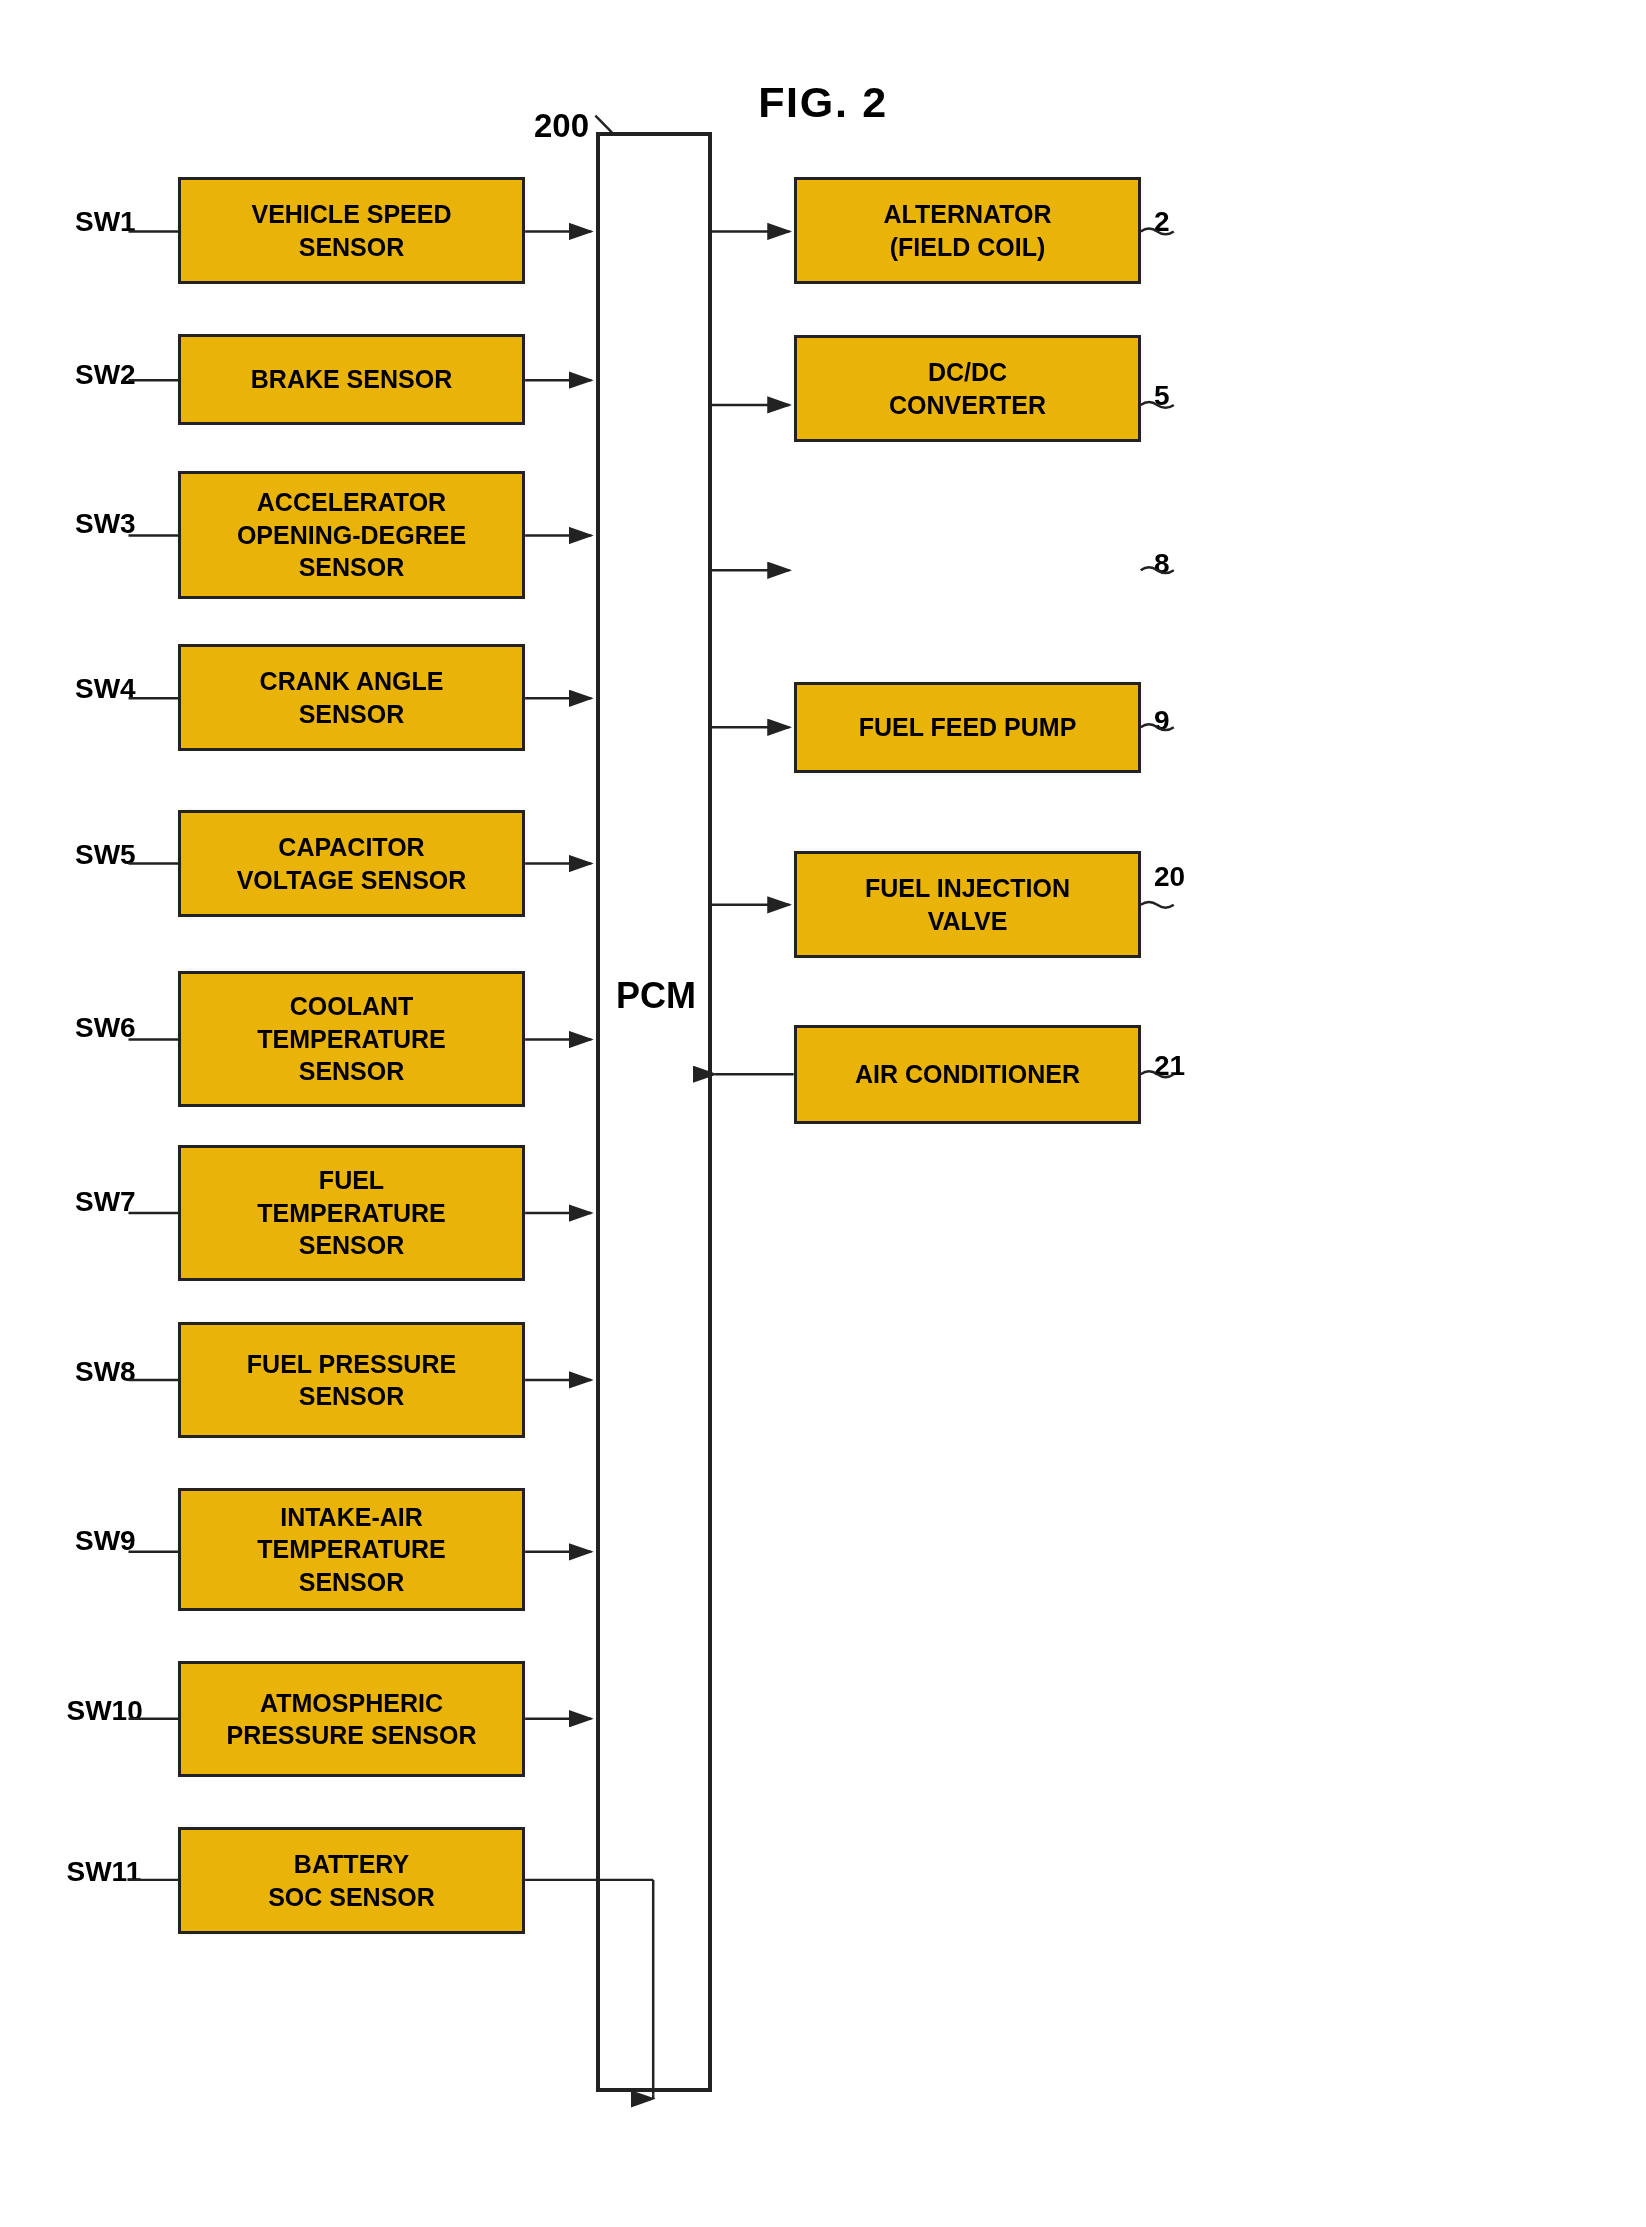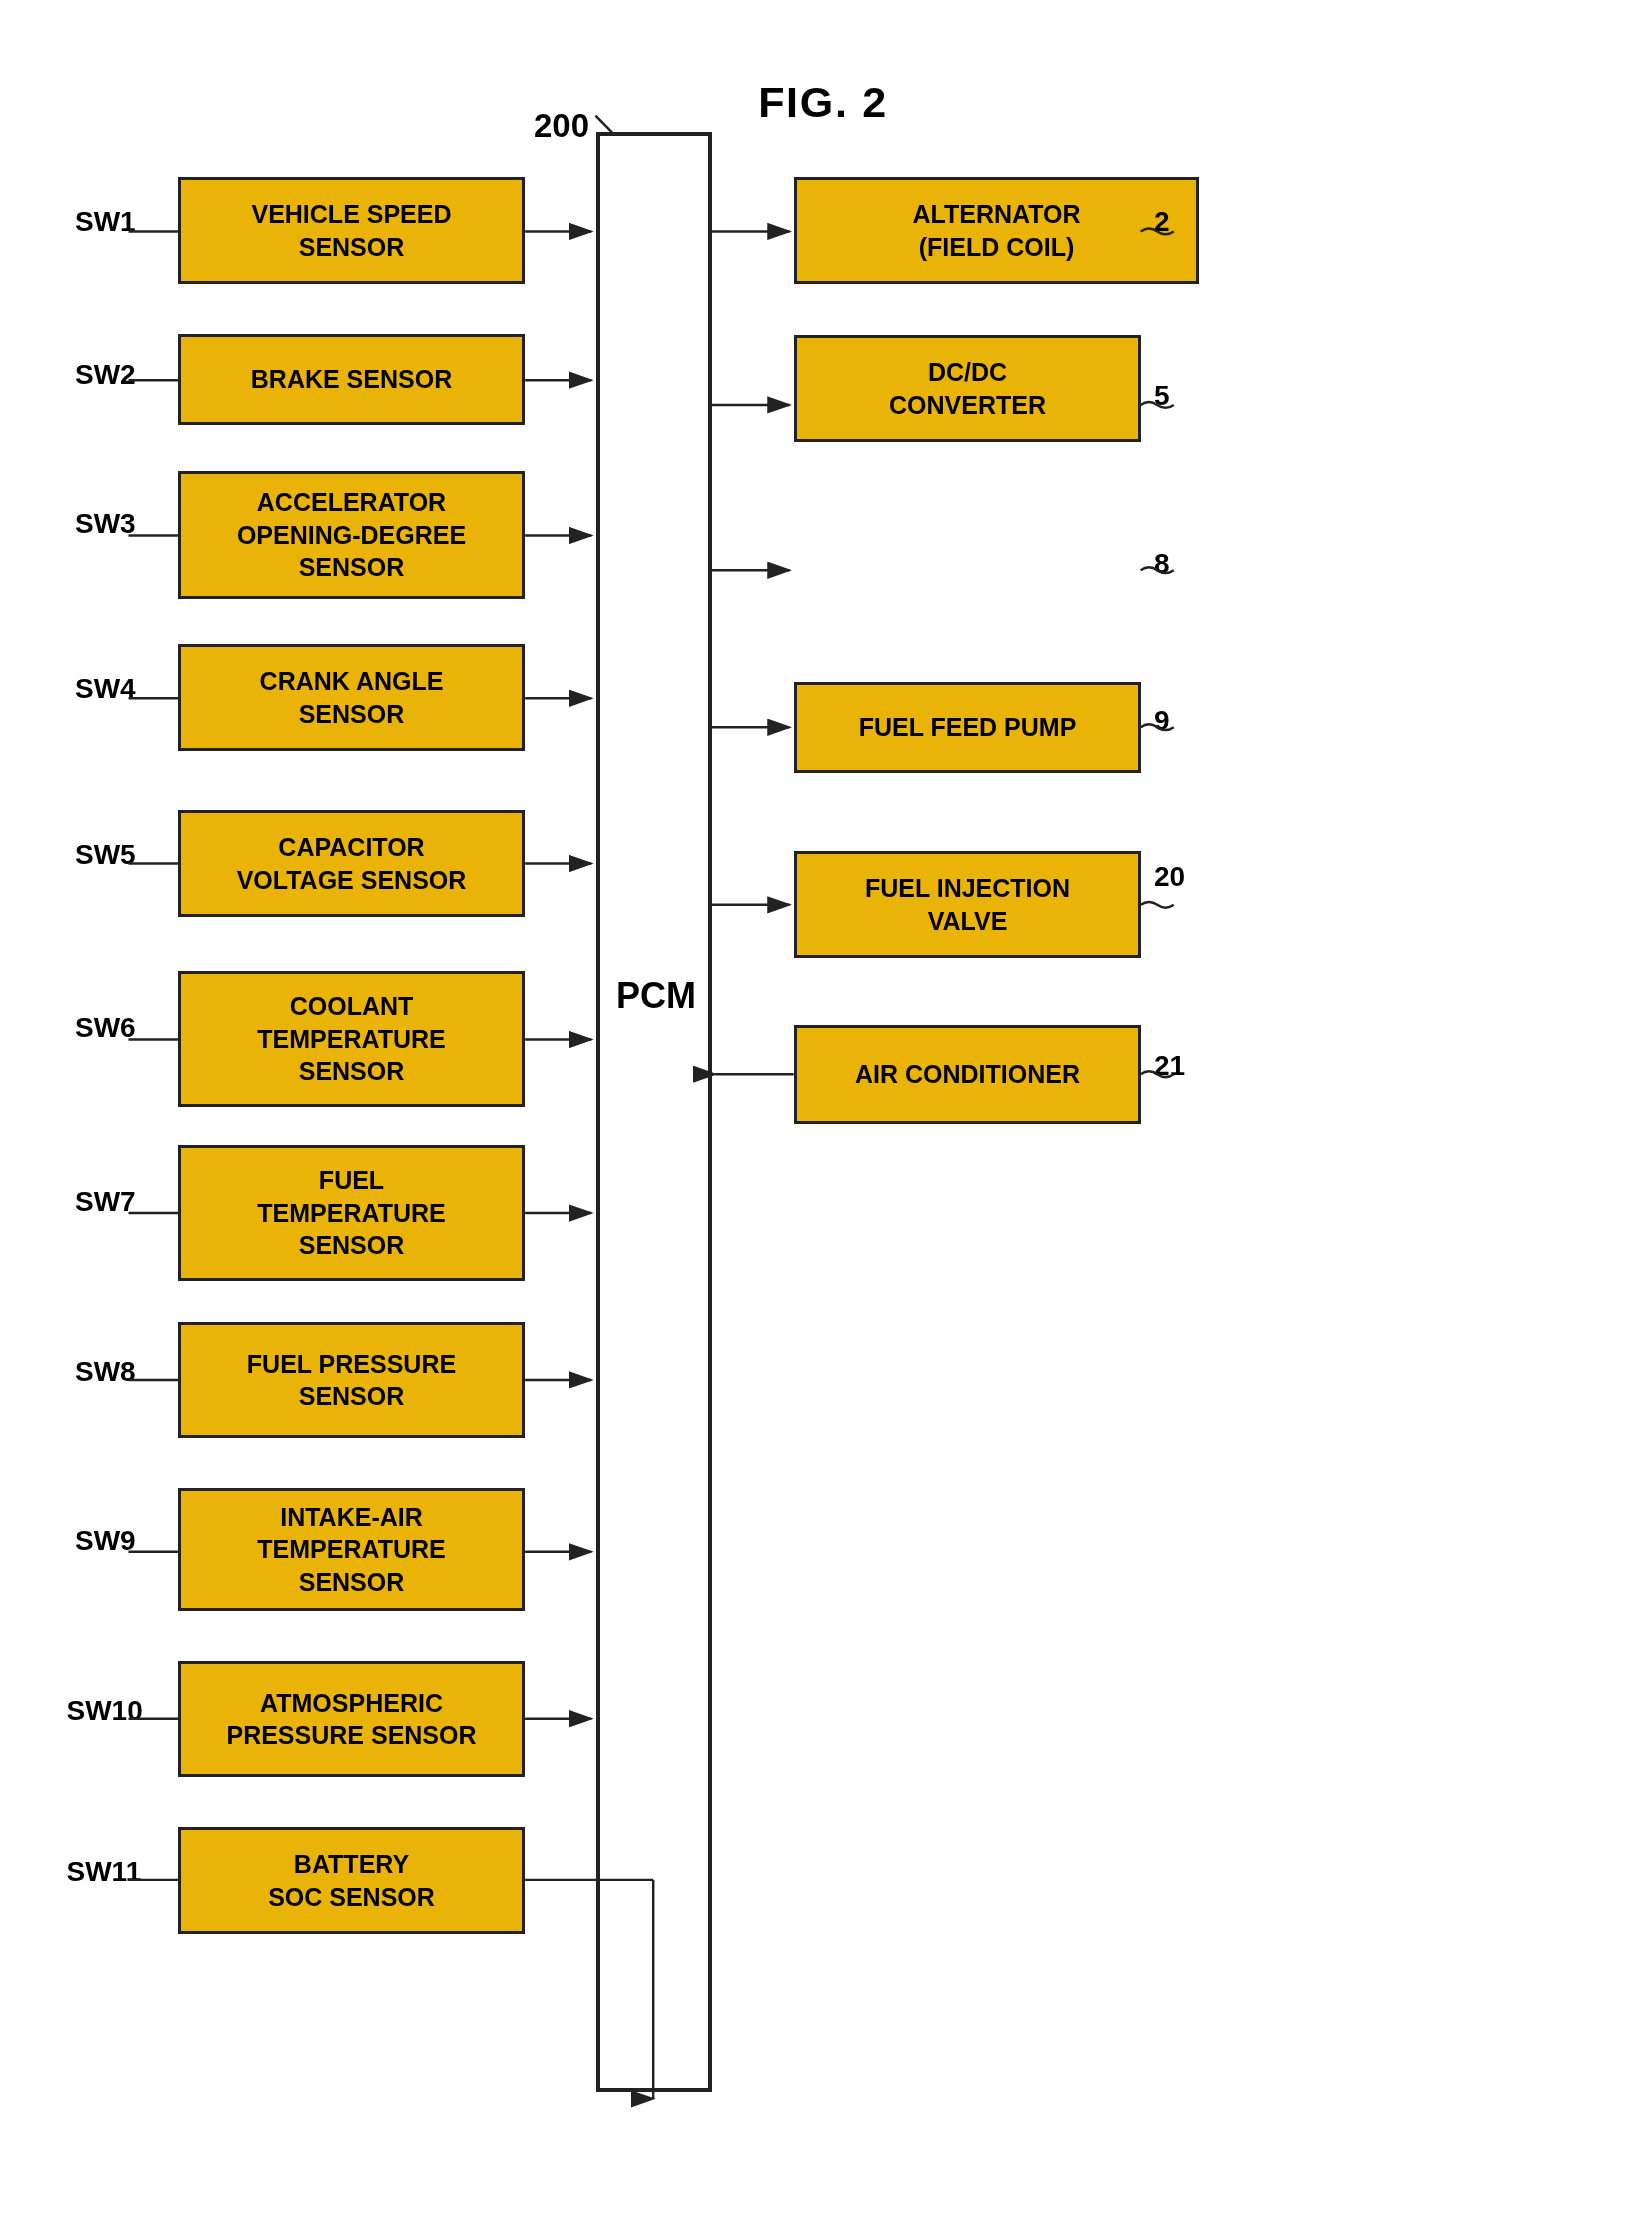--- a/index.html
+++ b/index.html
@@ -120,21 +120,21 @@
 
     <div class="sw-label" style="left:25px; top:1418px;">SW9</div>
     <div class="block-box" style="left:128px; top:1381px; width:347px; height:123px;">INTAKE-AIR<br>TEMPERATURE<br>SENSOR</div>
 
     <div class="sw-label" style="left:16.5px; top:1588px;">SW10</div>
     <div class="block-box" style="left:128px; top:1554px; width:347px; height:116px;">ATMOSPHERIC<br>PRESSURE SENSOR</div>
 
     <div class="sw-label" style="left:16.5px; top:1749px;">SW11</div>
     <div class="block-box" style="left:128px; top:1720px; width:347px; height:107px;">BATTERY<br>SOC SENSOR</div>
 
-    <div class="block-box" style="left:744px; top:70px; width:405px; height:107px;">ALTERNATOR<br>(FIELD COIL)</div>
+    <div class="block-box" style="left:744px; top:70px; width:347px; height:107px;">ALTERNATOR<br>(FIELD COIL)</div>
     <div class="ref-label" style="left:1104px; top:99px;">2</div>
 
     <div class="block-box" style="left:744px; top:228px; width:347px; height:107px;">DC/DC<br>CONVERTER</div>
     <div class="ref-label" style="left:1104px; top:273px;">5</div>
 
     <div class="ref-label" style="left:1104px; top:441px;">8</div>
 
     <div class="block-box" style="left:744px; top:575px; width:347px; height:91px;">FUEL FEED PUMP</div>
     <div class="ref-label" style="left:1104px; top:598px;">9</div>
 

